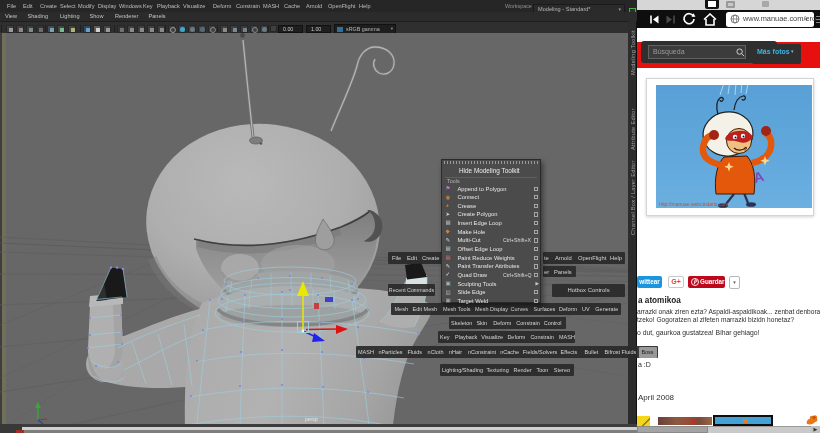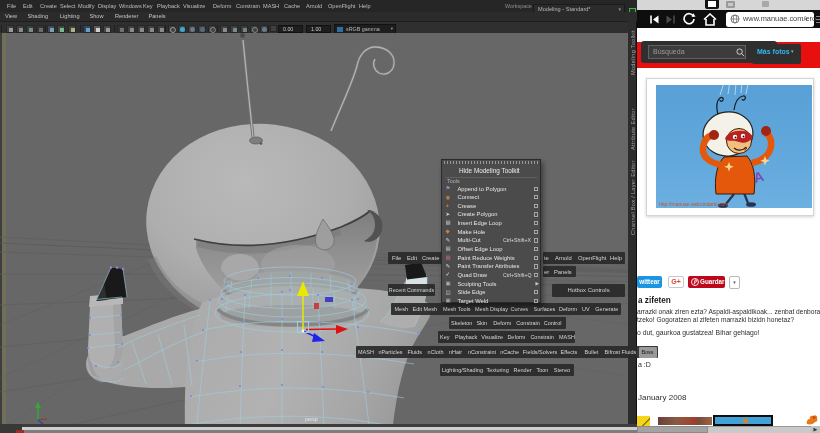--- a/index.html
+++ b/index.html
@@ -579,25 +579,25 @@
 <div class="a" style="left:0px;top:276px;width:25px;height:11.5px;background:#1b95e0;border-radius:2px;color:#fff;font-size:6.3px;font-weight:bold;text-align:center;line-height:11.5px">wittear</div>
 <div class="a" style="left:31px;top:276px;width:16px;height:11.5px;background:#fff;border:1px solid #c8c8c8;box-sizing:border-box;border-radius:2px;color:#db4437;font-size:7px;font-weight:bold;text-align:center;line-height:10px">G+</div>
 <div class="a" style="left:51px;top:276px;width:37px;height:11.5px;background:#bd081c;border-radius:2px">
   <svg class="a" style="left:2.5px;top:2px;width:8px;height:8px" viewBox="0 0 8 8">
         <circle cx="4" cy="4" r="3.5" fill="none" stroke="#fff" stroke-width="0.9"></circle>
         <path d="M3.2,6.2 L4.2,1.8 C5.4,1.6 6,2.3 5.8,3.2 C5.6,4.1 4.6,4.4 3.7,4.2" fill="none" stroke="#fff" stroke-width="0.9"></path>
       </svg>
   <span class="a" style="left:12px;top:0;color:#fff;font-size:6.3px;font-weight:bold;line-height:11.5px">Guardar</span>
 </div>
 <div class="a" style="left:92px;top:276px;width:11px;height:12.5px;background:#fff;border:1px solid #b8b8b8;box-sizing:border-box;border-radius:2px;color:#555;font-size:5px;text-align:center;line-height:11px">▾</div>
-<div class="btxt" style="left:1px;top:296px;font-size:8.2px;font-weight:bold;color:#1a1a1a">a zifeten</div>
+<div class="btxt" style="left:1px;top:296px;font-size:8.2px;font-weight:bold;color:#1a1a1a">a atomikoa</div>
 <div class="btxt" style="left:0px;top:307.5px;font-size:6.6px;line-height:8px">arrazki onak ziren ezta? Aspaldi-aspaldikoak... zenbat denboral E<br>tzeko! Gogoratzen al zifeten marrazki bizidn honetaz?</div>
 <div class="btxt" style="left:0px;top:329px;font-size:6.8px">o dut, gaurkoa gustatzea! Bihar gehiago!</div>
 <div class="btxt" style="left:1px;top:361px;font-size:7px">a :D</div>
-<div class="btxt" style="left:1px;top:393px;font-size:8px">January 2008</div>
+<div class="btxt" style="left:1px;top:393px;font-size:8px">April 2008</div>
 <div class="a" style="left:0;top:416px;width:13px;height:10px;background:linear-gradient(135deg,#f5d51a 62%,#6a5a20 66%,#f5d51a 75%)"></div>
 <div class="a" style="left:21px;top:417px;width:54px;height:8px;background:linear-gradient(90deg,#6a4038,#8a5a42 35%,#9a4a35 55%,#7a4a3a 75%,#996644)"></div>
 <div class="a" style="left:55px;top:419px;width:4px;height:4px;background:#c03020"></div>
 <div class="a" style="left:76px;top:415px;width:60px;height:11px;background:#42a2d8;border:2px solid #0d0d0d;box-sizing:border-box"></div>
 <div class="a" style="left:106px;top:419px;width:5px;height:4px;background:#e08020"></div>
 <svg class="a" style="left:168px;top:413px;width:14px;height:13px" viewBox="0 0 14 13">
       <path d="M2,11 C1,8 3,6 5,6 C4,4 6,2 8,3 C10,1 13,3 12,5 C13,7 12,9 10,9 C9,11 5,12 2,11 Z" fill="#e87818"></path>
       <circle cx="9" cy="4.5" r="1.5" fill="#c05010"></circle>
     </svg>
 <div class="a" style="left:0;top:426px;width:183px;height:7px;background:#c9c9c9;border-top:1px solid #9a9a9a;box-sizing:border-box"></div>

